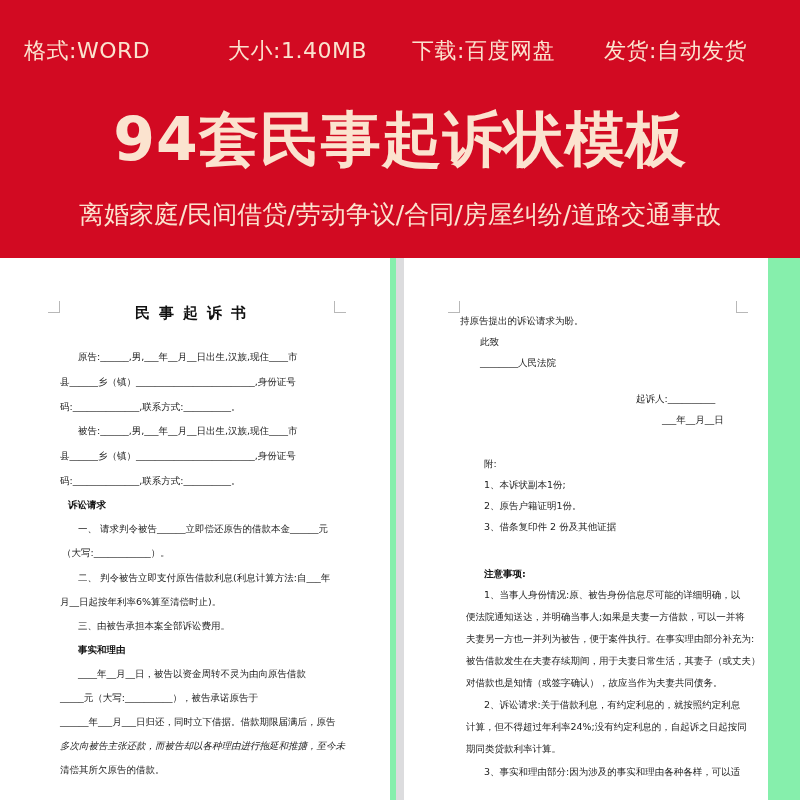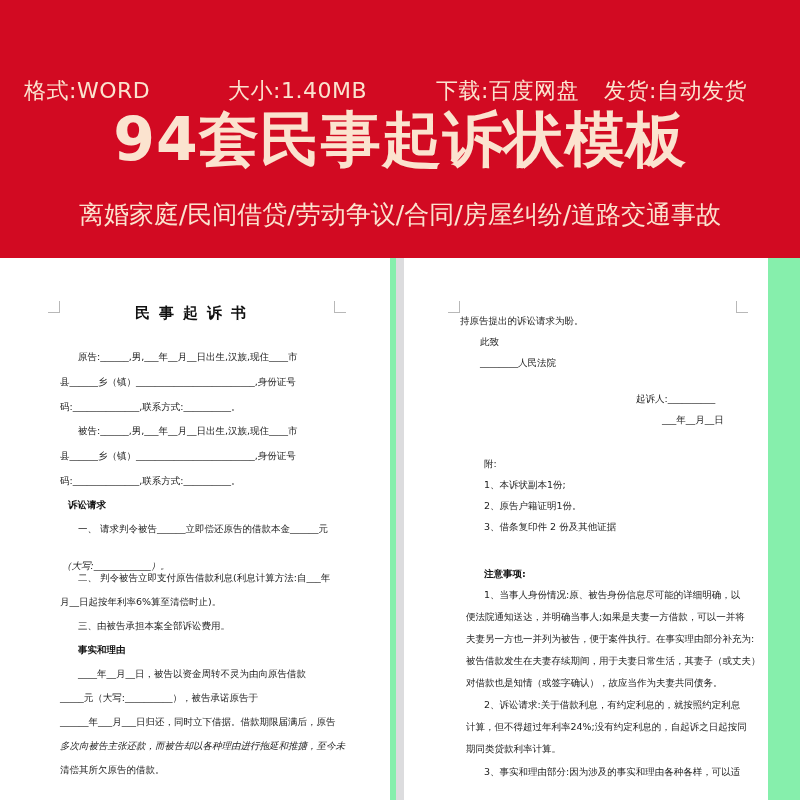--- a/index.html
+++ b/index.html
@@ -5,21 +5,21 @@
   * { margin: 0; padding: 0; box-sizing: border-box; }
   html, body { width: 800px; height: 800px; overflow: hidden; background: #ffffff; }
   body { position: relative; font-family: "DejaVu Sans", "Liberation Sans", sans-serif; }
 
   .banner {
     position: absolute; left: 0; top: 0; width: 800px; height: 258px;
     background: #d20a22;
   }
   .meta-row {
     position: absolute; top: 36px; left: 0; width: 800px; height: 34px;
-    color: #fbe3cf; font-size: 22px; margin-top: 40px;
+    color: #fbe3cf; font-size: 22px;
   }
   .meta-row span { position: absolute; top: 0; white-space: nowrap; letter-spacing: 0.5px; }
   .headline {
     position: absolute; top: 100px; left: 0; width: 800px; text-align: center;
     color: #fbe3cf; font-size: 60px; font-weight: bold; letter-spacing: 1px;
     font-family: "DejaVu Sans", sans-serif;
   }
   .categories {
     position: absolute; top: 198px; left: 0; width: 800px; text-align: center;
     color: #fbe3cf; font-size: 25px; white-space: nowrap; letter-spacing: 0px;
@@ -43,21 +43,21 @@
   .line { position: absolute; white-space: nowrap; font-size: 9.5px; color: #222; }
   .bold { font-weight: bold; color: #111; }
 </style>
 </head>
 <body>
 
 <div class="banner">
   <div class="meta-row">
     <span style="left:24px">格式:WORD</span>
     <span style="left:228px">大小:1.40MB</span>
-    <span style="left:436px">下载:百度网盘</span>
+    <span style="left:412px">下载:百度网盘</span>
     <span style="left:604px">发货:自动发货</span>
   </div>
   <div class="headline">94套民事起诉状模板</div>
   <div class="categories">离婚家庭/民间借贷/劳动争议/合同/房屋纠纷/道路交通事故</div>
 </div>
 
 <div class="doc-area">
 
   <div class="page page-left">
     <div class="corner c-tl" style="left:48px; top:43px;"></div>
@@ -65,21 +65,21 @@
     <div class="doc-title">民事起诉书</div>
 
     <div class="line" style="left:78px; top:93px;">原告:______,男,___年__月__日出生,汉族,现住____市</div>
     <div class="line" style="left:60px; top:118px;">县______乡（镇）_________________________,身份证号</div>
     <div class="line" style="left:60px; top:143px;">码:______________,联系方式:__________。</div>
     <div class="line" style="left:78px; top:167px;">被告:______,男,___年__月__日出生,汉族,现住____市</div>
     <div class="line" style="left:60px; top:192px;">县______乡（镇）_________________________,身份证号</div>
     <div class="line" style="left:60px; top:217px;">码:______________,联系方式:__________。</div>
     <div class="line bold" style="left:68px; top:241px;">诉讼请求</div>
     <div class="line" style="left:78px; top:265px;">一、 请求判令被告______立即偿还原告的借款本金______元</div>
-    <div class="line" style="left:62px; top:302px;font-style:italic;">（大写:____________）。</div>
+    <div class="line" style="left:62px; top:289px;">（大写:____________）。</div>
     <div class="line" style="left:78px; top:314px;">二、 判令被告立即支付原告借款利息(利息计算方法:自___年</div>
     <div class="line" style="left:60px; top:338px;">月__日起按年利率6%算至清偿时止)。</div>
     <div class="line" style="left:78px; top:362px;">三、由被告承担本案全部诉讼费用。</div>
     <div class="line bold" style="left:78px; top:386px;">事实和理由</div>
     <div class="line" style="left:78px; top:410px;">____年__月__日，被告以资金周转不灵为由向原告借款</div>
     <div class="line" style="left:60px; top:434px;">_____元（大写:__________），被告承诺原告于</div>
     <div class="line" style="left:60px; top:458px;text-align:right;">______年___月___日归还，同时立下借据。借款期限届满后，原告</div>
     <div class="line" style="left:60px; top:482px;font-style:italic;">多次向被告主张还款，而被告却以各种理由进行拖延和推搪，至今未</div>
     <div class="line" style="left:60px; top:506px;">清偿其所欠原告的借款。</div>
 

